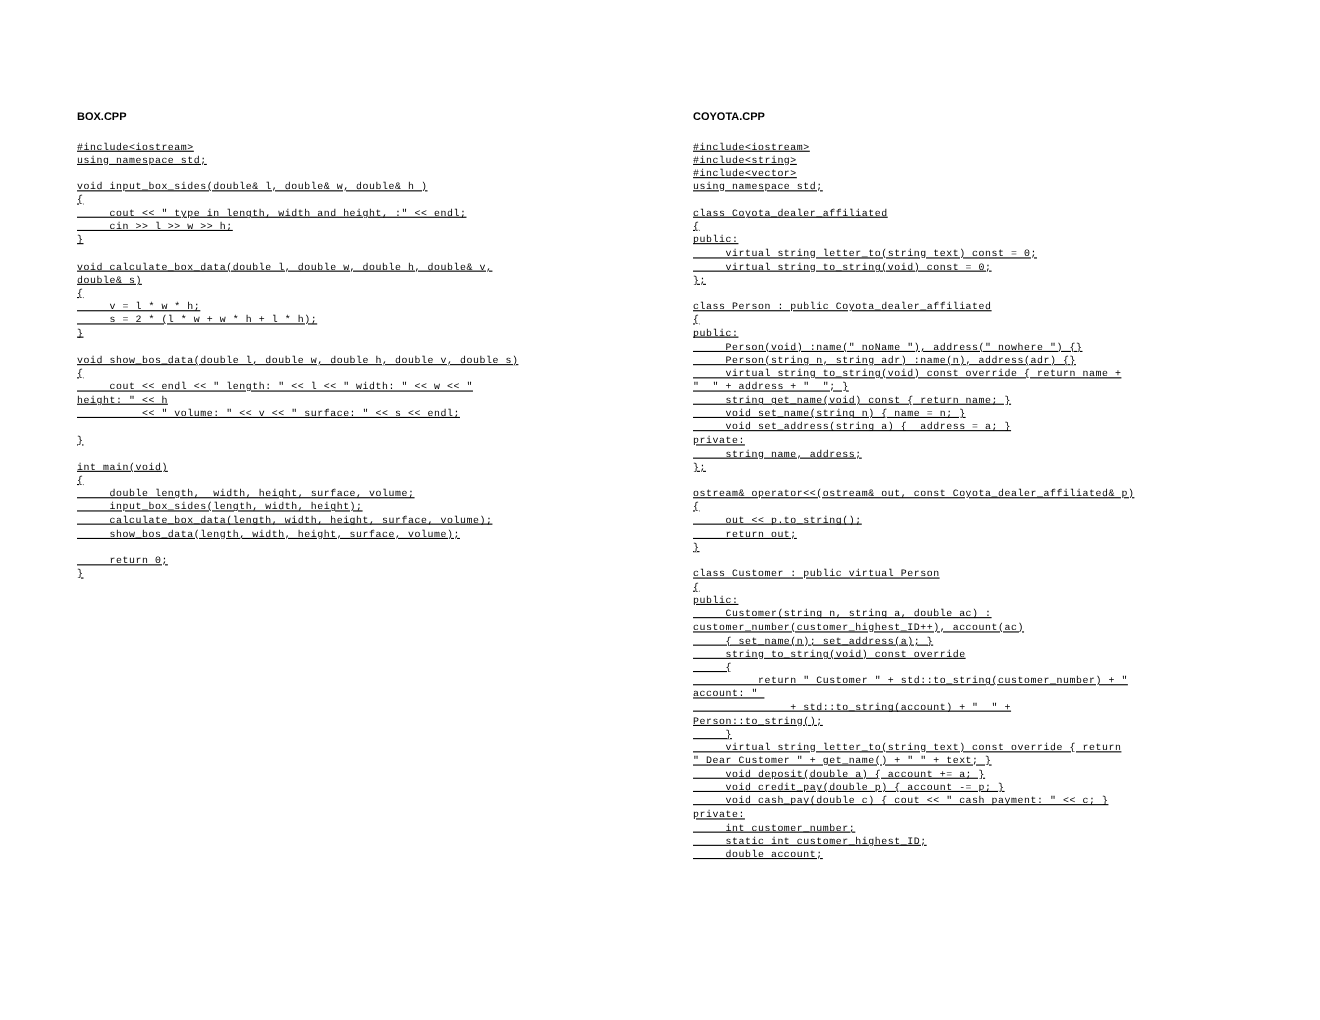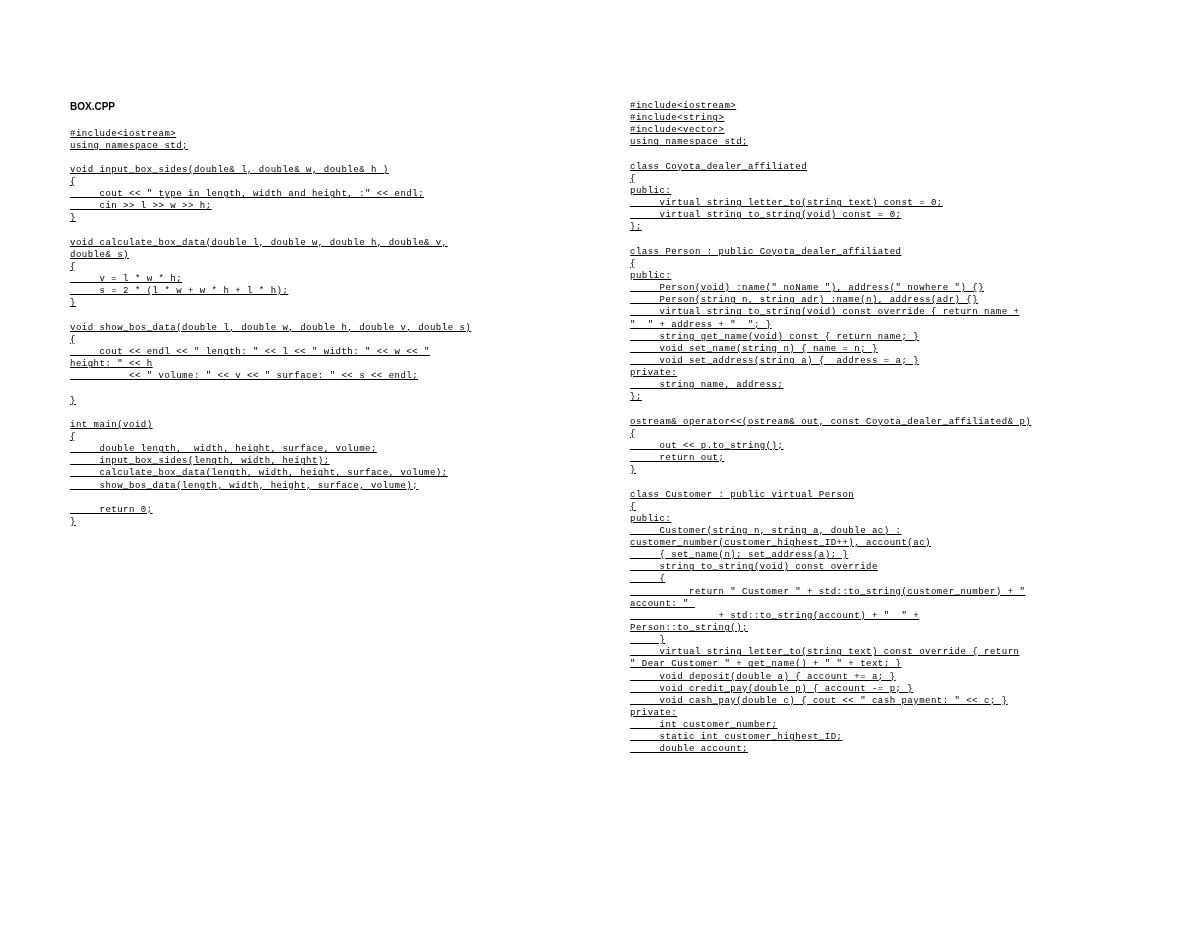--- a/index.html
+++ b/index.html
@@ -70,20 +70,21 @@
      double length,  width, height, surface, volume;
      input_box_sides(length, width, height);
      calculate_box_data(length, width, height, surface, volume);
      show_bos_data(length, width, height, surface, volume);
 
      return 0;
 }</div>
 </div>
 
 <div class="column">
+  <div class="file-title">COYOTA.CPP</div>
   <div class="code">#include&lt;iostream&gt;
 #include&lt;string&gt;
 #include&lt;vector&gt;
 using namespace std;
 
 class Coyota_dealer_affiliated
 {
 public:
      virtual string letter_to(string text) const = 0;
      virtual string to_string(void) const = 0;

